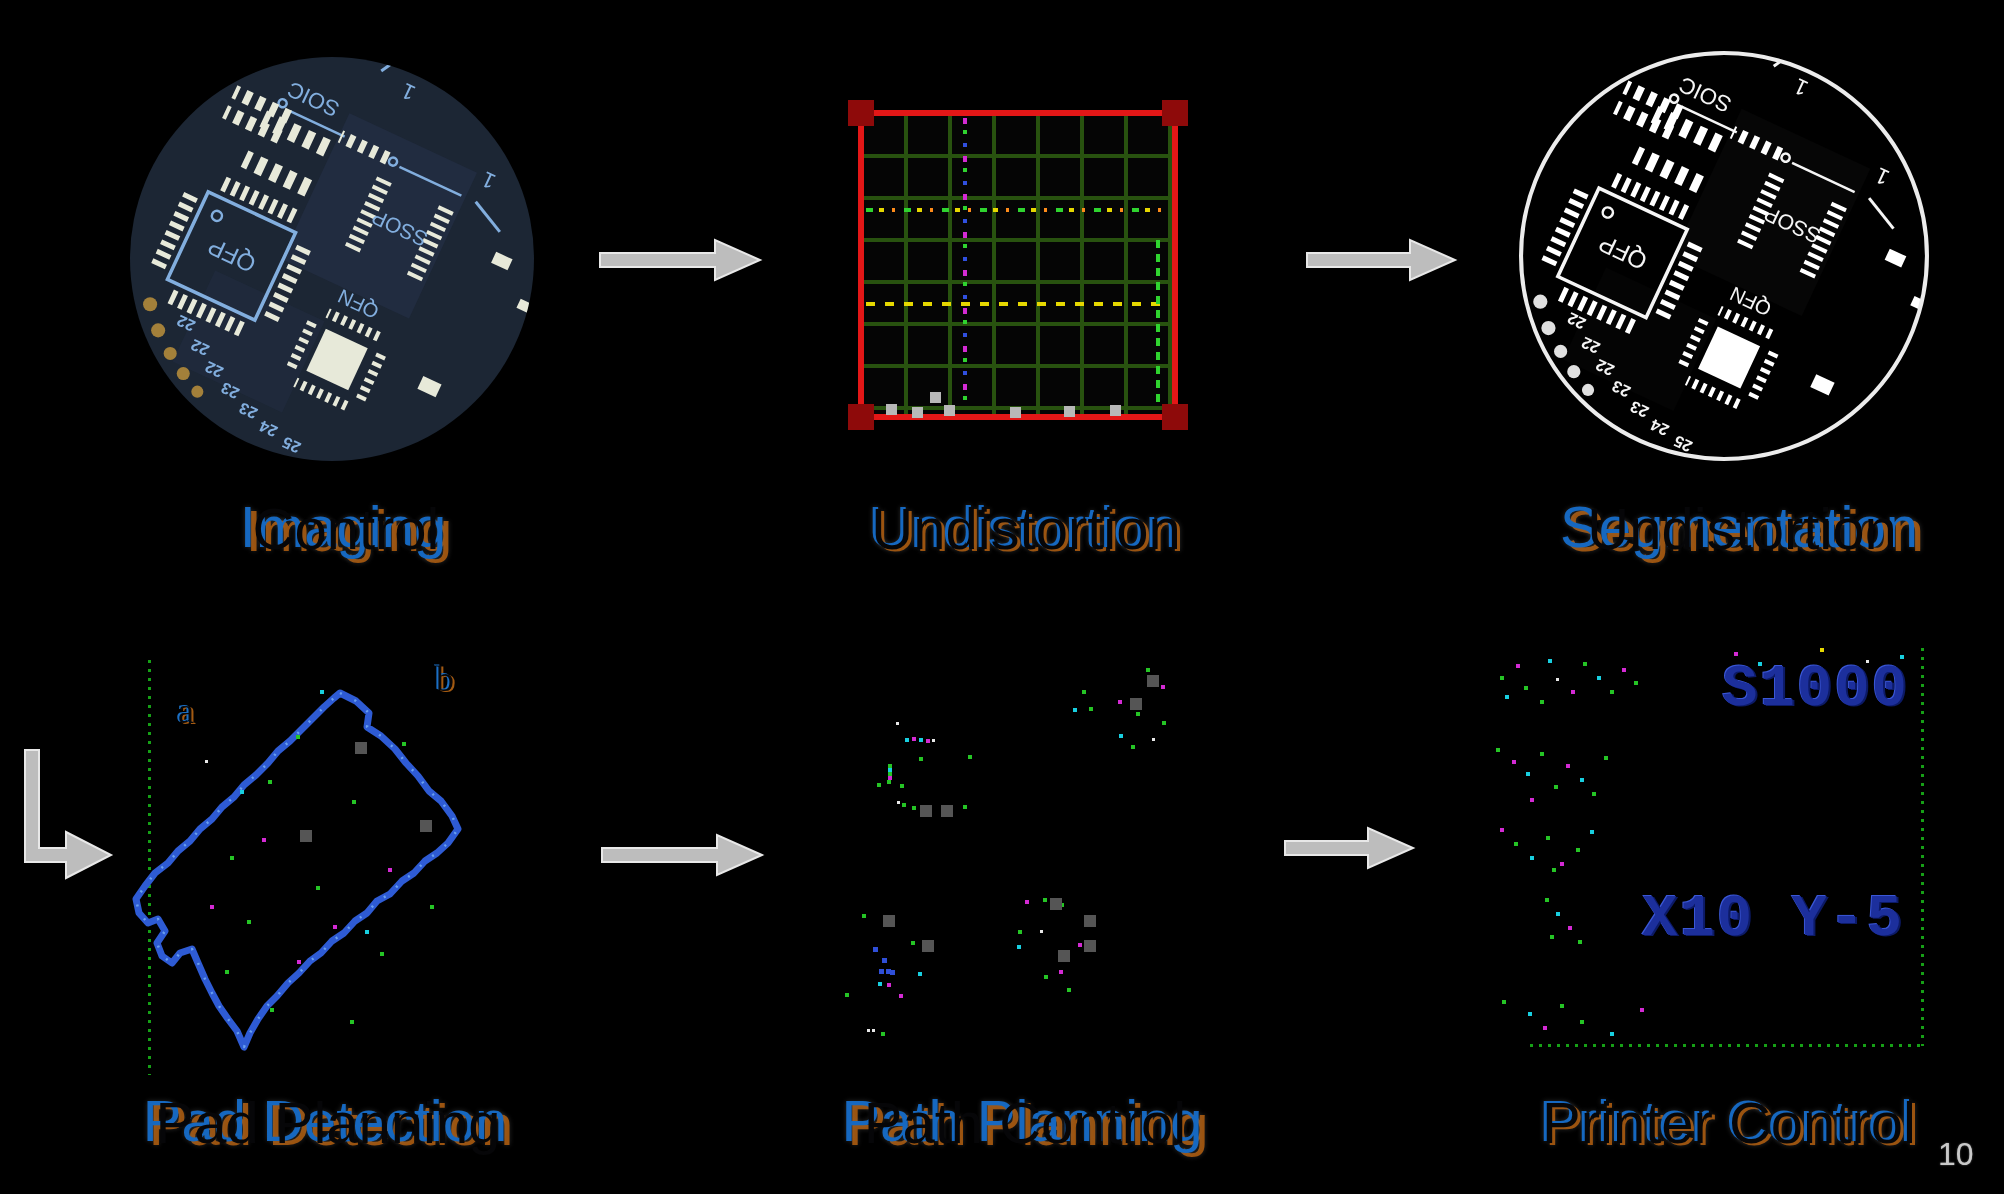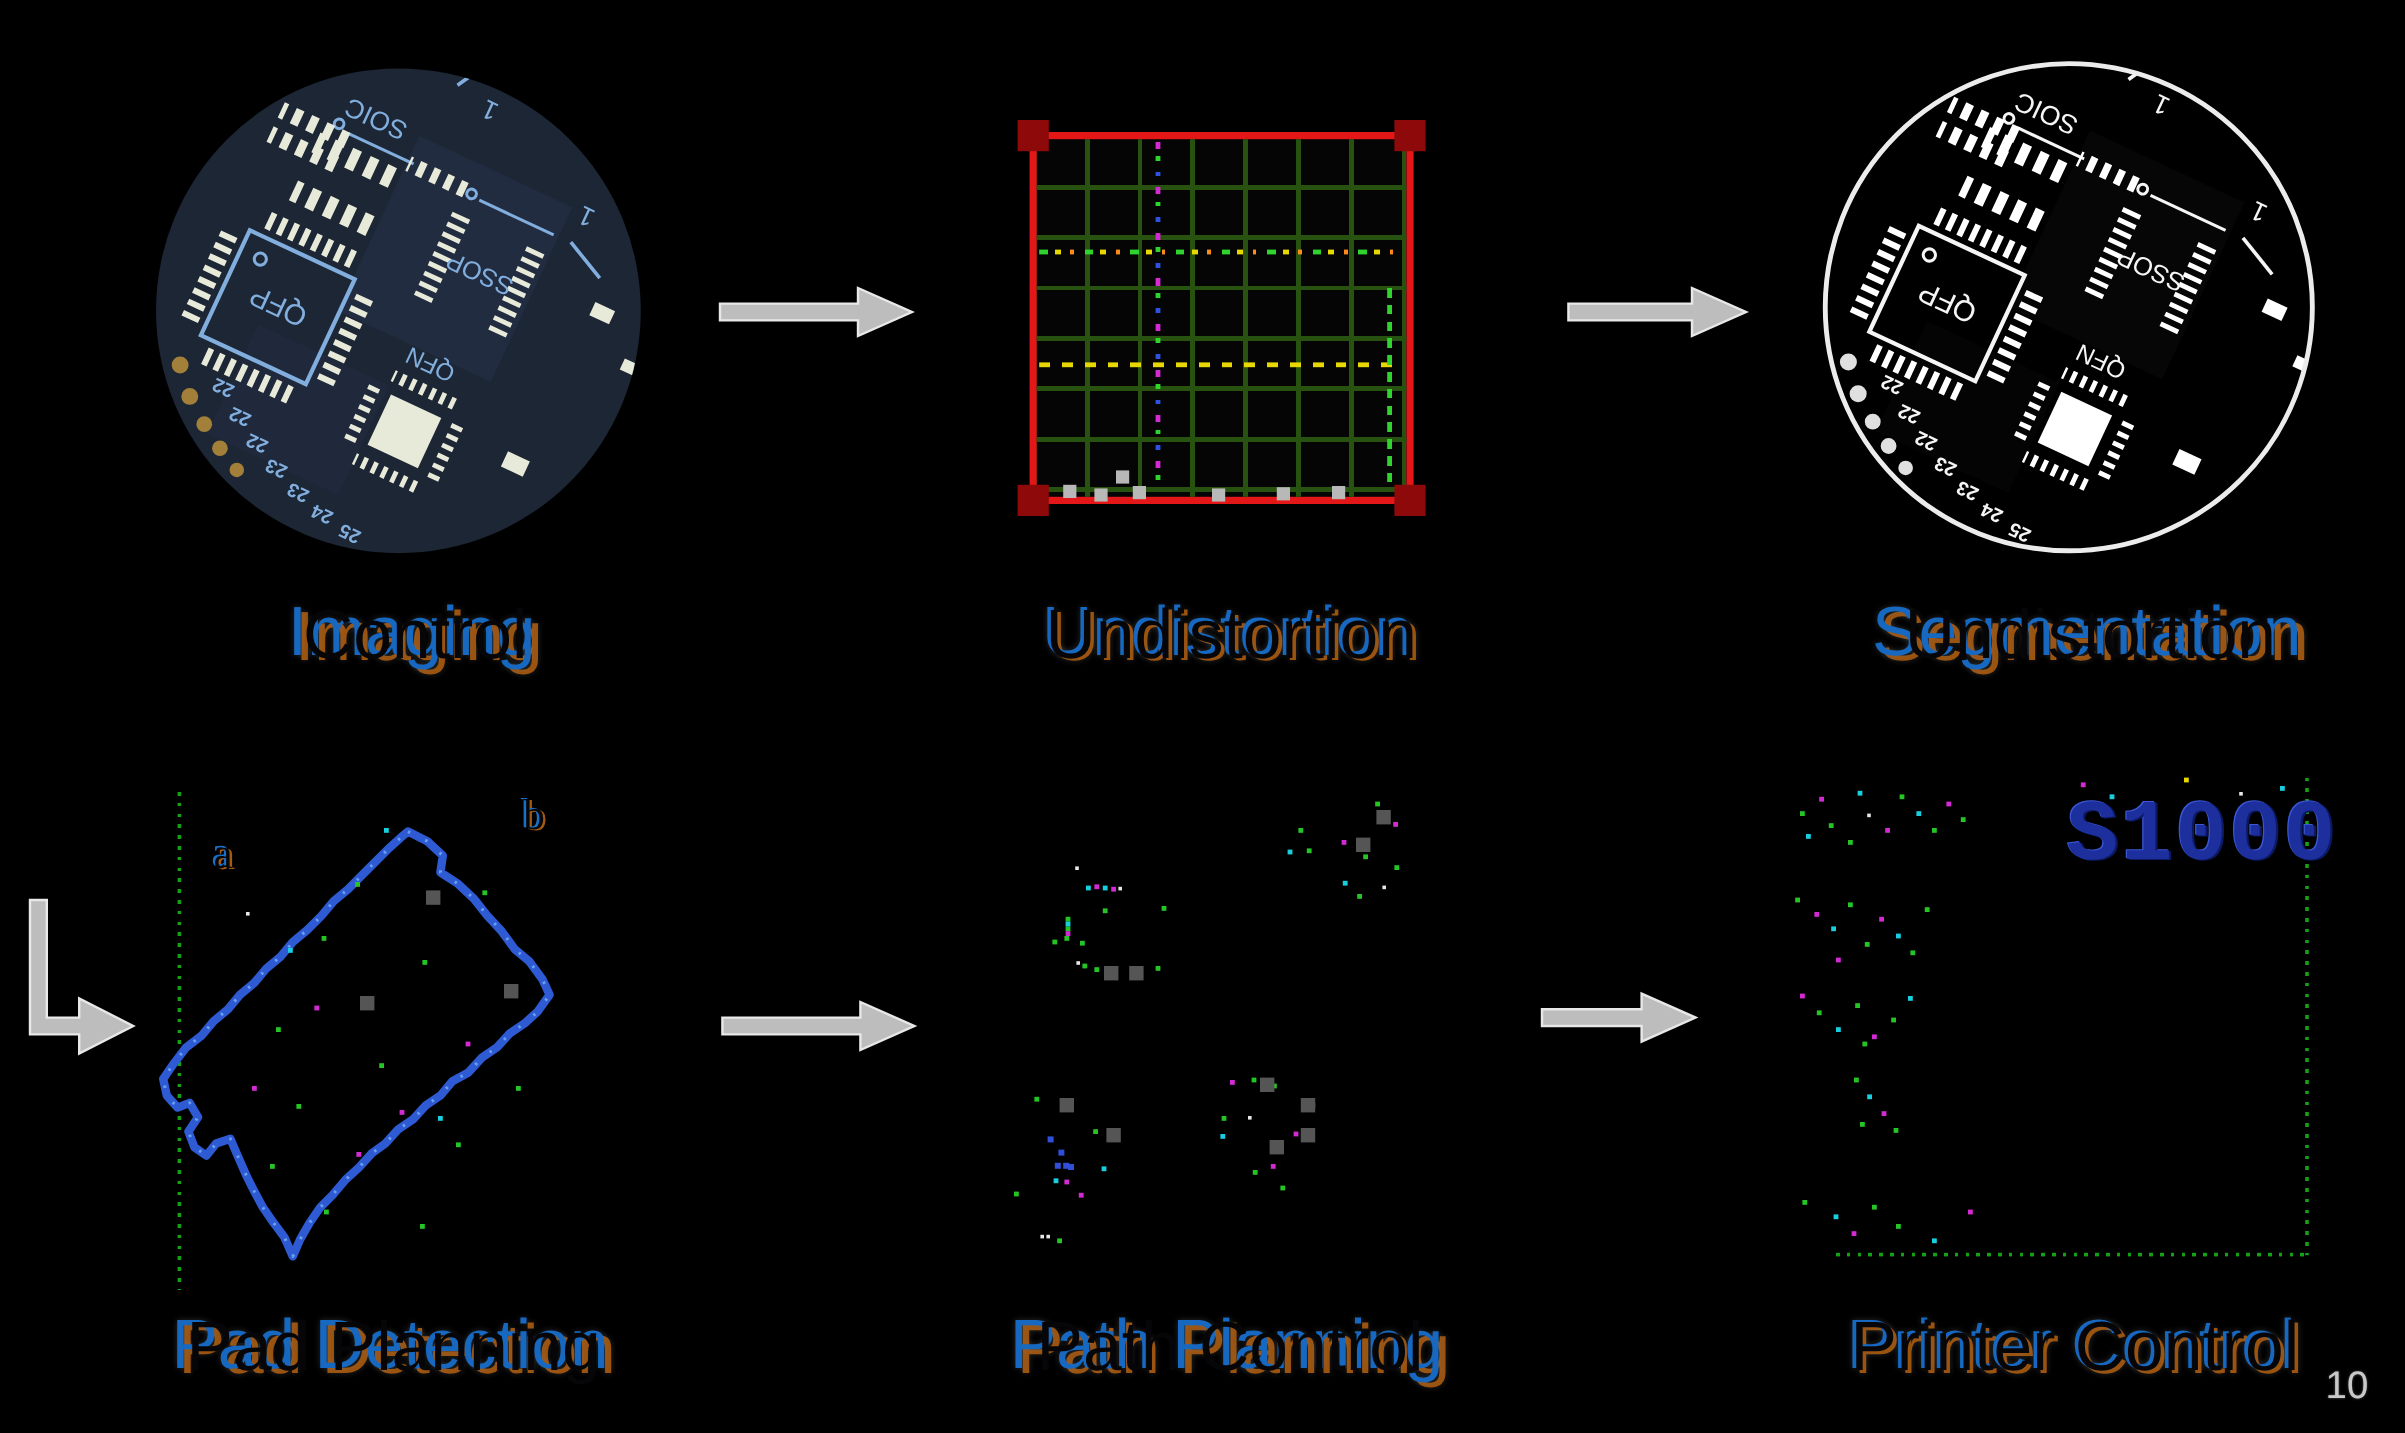--- a/index.html
+++ b/index.html
@@ -43,21 +43,21 @@
       background:repeating-linear-gradient(180deg,#2fd42f 0 8px,transparent 8px 14px);}
 
   
   .vdots{position:absolute;width:3px;z-index:3;
       background-image:repeating-linear-gradient(180deg,#16a016 0 3px,transparent 3px 9px);}
   .hdots{position:absolute;height:3px;z-index:3;
       background-image:repeating-linear-gradient(90deg,#16a016 0 3px,transparent 3px 9px);}
 
   
   .gcode{position:absolute;z-index:7;font-family:"Liberation Mono",monospace;font-weight:bold;
-         font-size:72px;color:#1c2f9c;letter-spacing:2px;white-space:pre;
+         font-size:59px;color:#1c2f9c;letter-spacing:2px;white-space:pre;
          text-shadow:2px 1px 0 #0c1a66,-1px -1px 0 #3a57d6;}
 
   .speck{position:absolute;z-index:6;}
 
   
   .pcb{z-index:2;}
   .pcb-imaging{--bg:#1c2634;--silk:#82aede;--pad:#e7e9d9;--via:#a3803a;--ring:transparent;--patch:#26324a;}
   .pcb-seg{--bg:#000000;--silk:#f5f5f5;--pad:#ffffff;--via:#e0e0e0;--ring:#ececec;--patch:#0b0b0b;}
 </style>
 </head>
@@ -201,20 +201,21 @@
       <polygon points="1285,841 1368,841 1368,828 1413,848 1368,868 1368,855 1285,855"></polygon>
     </g>
     <path fill="none" stroke="#2e5bd4" stroke-width="7" stroke-linejoin="round" d="M340,693 L356,701 369,713 367,727 381,736 395,749 406,763 418,776 429,791 441,801 452,816 458,829 448,843 437,853 425,861 414,873 402,881 390,894 377,901 367,913 355,921 344,933 332,941 321,953 310,961 299,973 288,983 277,996 267,1006 258,1019 250,1033 244,1047 237,1031 228,1019 219,1006 212,993 205,979 198,963 192,949 180,953 172,963 162,956 157,943 165,931 158,919 148,923 139,913 136,899 145,886 155,873 168,863 178,851 190,841 200,829 212,819 222,807 234,797 244,785 256,775 268,763 278,751 290,741 302,729 312,719 324,707 334,698 Z"></path>
     <path fill="none" stroke="#69a0f0" stroke-width="2.5" stroke-dasharray="2 14" stroke-linejoin="round" d="M340,693 L356,701 369,713 367,727 381,736 395,749 406,763 418,776 429,791 441,801 452,816 458,829 448,843 437,853 425,861 414,873 402,881 390,894 377,901 367,913 355,921 344,933 332,941 321,953 310,961 299,973 288,983 277,996 267,1006 258,1019 250,1033 244,1047 237,1031 228,1019 219,1006 212,993 205,979 198,963 192,949 180,953 172,963 162,956 157,943 165,931 158,919 148,923 139,913 136,899 145,886 155,873 168,863 178,851 190,841 200,829 212,819 222,807 234,797 244,785 256,775 268,763 278,751 290,741 302,729 312,719 324,707 334,698 Z"></path>
   </svg>
 
   <div class="sublabel" style="left:178px;top:690px;" data-text="a">a</div>
   <div class="sublabel" style="left:436px;top:658px;" data-text="b">b</div>
 
   <div class="gcode" style="left:1722px;top:656px;">S1000</div>
+  <div class="gcode" style="left:1642px;top:886px;">X10 Y-5</div>
 
   <div class="glabel" style="left:136px;top:496px;" data-text="Imaging">Control</div>
   <div class="glabel" style="left:816px;top:496px;" data-text="Undistortion">Undistortion</div>
   <div class="glabel" style="left:1532px;top:496px;" data-text="Segmentation">Undistortion</div>
   <div class="glabel" style="left:118px;top:1090px;" data-text="Pad Detection">Pad Planning</div>
   <div class="glabel" style="left:815px;top:1090px;" data-text="Path Planning">Path Control</div>
   <div class="glabel" style="left:1519px;top:1090px;" data-text="Printer Control">Printer Control</div>
 
   <div class="page-num" style="left:1938px;top:1136px;">10</div>
 

